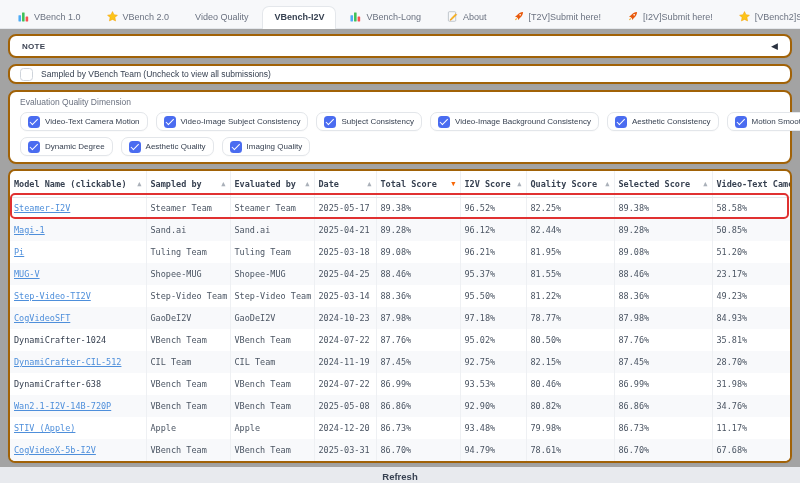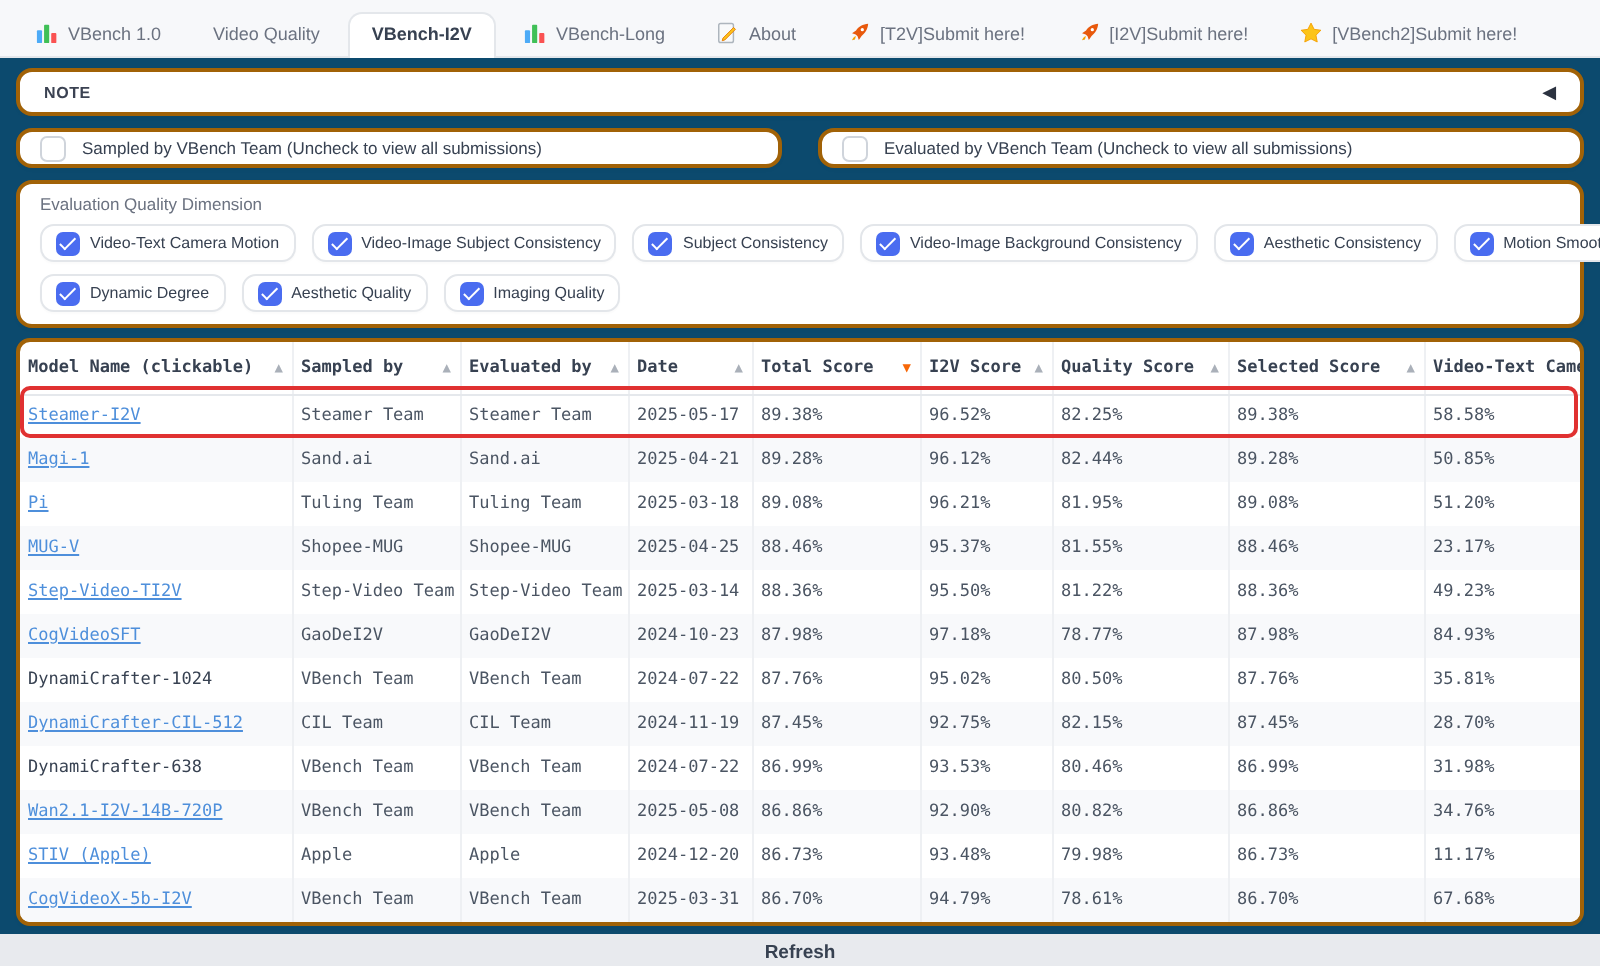--- a/index.html
+++ b/index.html
@@ -1,18 +1,18 @@
 <!DOCTYPE html>
 <html style="--accent: #4a6cf0; --link: #4e8fdb; --sort-active: #f76707; --highlight: #e03131;"><head>
 <meta charset="utf-8">
 <style>
   * { box-sizing: border-box; margin: 0; padding: 0; }
   html,body { width: 800px; height: 483px; overflow: hidden; }
   body { font-family: "Liberation Sans", sans-serif; background: #ffffff; }
-  .app { width: 800px; height: 483px; background: #0c4a6e; display: flex; flex-direction: column; }
+  .app { width: 800px; height: 483px; background: #a3a3a3; display: flex; flex-direction: column; }
 
   
   .tabbar { display: flex; align-items: flex-end; height: 29px; padding: 3px 6px 0 6px;
             border-bottom: 1px solid #e4e7eb; background: #f7f8fa; gap: 2px; flex: none; }
   .tab { display: flex; align-items: center; gap: 5px; padding: 5px 11px 6px;
          font-size: 9px; color: #6b7280; cursor: pointer; white-space: nowrap;
          border: 1px solid transparent; border-bottom: none; }
   .tab.active { background: #fff; border-color: #e4e7eb; border-radius: 7px 7px 0 0;
                 color: #374151; font-weight: bold; margin-bottom: -1px; padding-bottom: 7px; justify-content: center; }
   .tab-icon { display: inline-flex; width: 11px; height: 11px; flex: none; }
@@ -83,20 +83,28 @@
         <span class="tab-icon">
           <svg viewBox="0 0 12 12">
             <rect x="0.5" y="4.5" width="2.8" height="7" rx="0.5" fill="#4dabf7"></rect>
             <rect x="4.4" y="1.5" width="2.8" height="10" rx="0.5" fill="#40c057"></rect>
             <rect x="8.3" y="6" width="2.8" height="5.5" rx="0.5" fill="#fa5252"></rect>
           </svg>
         </span>
         <span>VBench 1.0</span>
       </div>
       <div class="tab">
+        <span class="tab-icon">
+          <svg viewBox="0 0 12 12">
+            <path d="M6 .6l1.7 3.4 3.7.5-2.7 2.7.7 3.7L6 9.2 2.6 10.9l.7-3.7L.6 4.5l3.7-.5z" fill="#fcc419" stroke="#f59f00" stroke-width="0.5"></path>
+          </svg>
+        </span>
+        <span>VBench 2.0</span>
+      </div>
+      <div class="tab">
         <span>Video Quality</span>
       </div>
       <div class="tab active">
         <span>VBench-I2V</span>
       </div>
       <div class="tab">
         <span class="tab-icon">
           <svg viewBox="0 0 12 12">
             <rect x="0.5" y="4.5" width="2.8" height="7" rx="0.5" fill="#4dabf7"></rect>
             <rect x="4.4" y="1.5" width="2.8" height="10" rx="0.5" fill="#40c057"></rect>
@@ -148,24 +156,20 @@
 
     <div class="card note-bar">
       <span class="note-label">NOTE</span>
       <span class="collapse-arrow">◀</span>
     </div>
 
     <div class="filter-row">
       <div class="card filter-card">
         <span class="cbx off"></span>
         <span class="filter-label">Sampled by VBench Team (Uncheck to view all submissions)</span>
-      </div>
-      <div class="card filter-card">
-        <span class="cbx off"></span>
-        <span class="filter-label">Evaluated by VBench Team (Uncheck to view all submissions)</span>
       </div>
     </div>
 
     <div class="card eval-card">
       <div class="eval-title">Evaluation Quality Dimension</div>
       <div class="chip-row" id="chip-row-1">
           <div class="chip">
             <span class="cbx on"></span>
             <span class="chip-label">Video-Text Camera Motion</span>
           </div>

